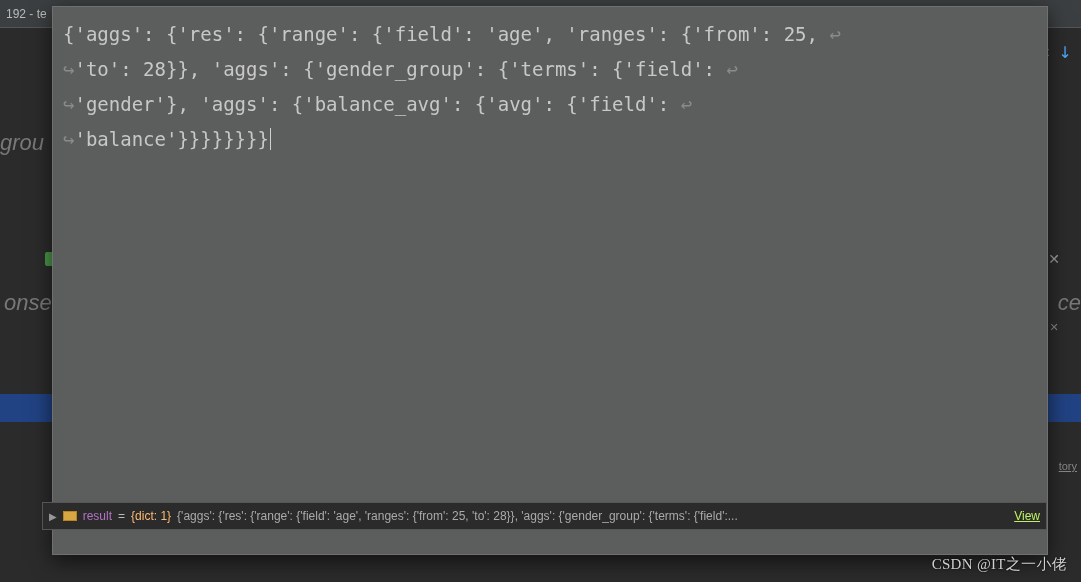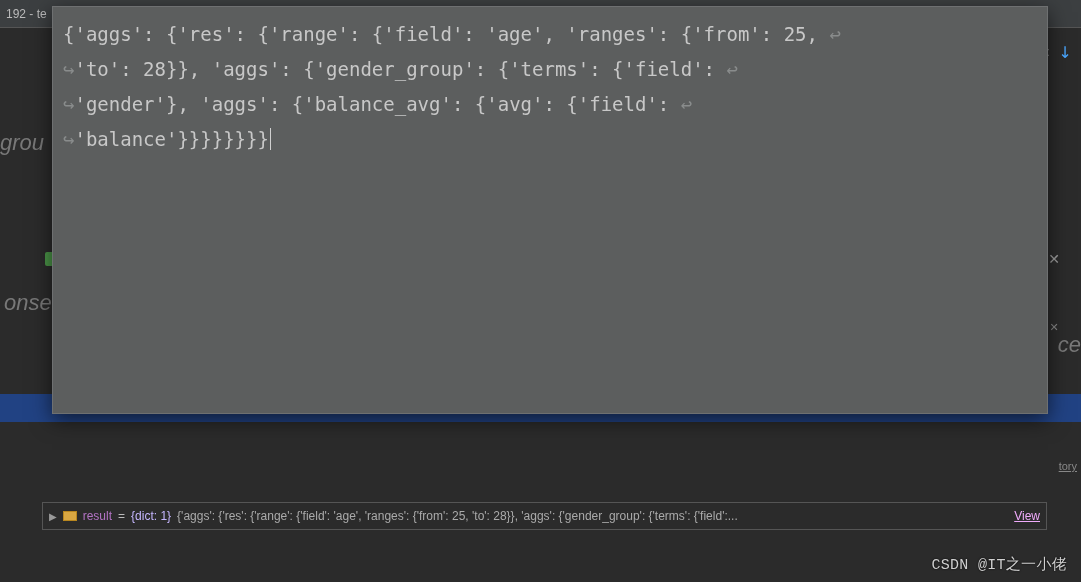--- a/index.html
+++ b/index.html
@@ -49,42 +49,42 @@
   }
 
   .bg-fragment {
     position: absolute;
     color: #787878;
     font-size: 22px;
     font-style: italic;
   }
   .frag-grou  { left: 0; top: 130px; }
   .frag-onse { left: 4px; top: 290px; }
-  .frag-ce   { right: 0; top: 290px; margin-top: 42px; }
+  .frag-ce   { right: 0; top: 290px; }
 
   .blue-strip {
     position: absolute;
     left: 0; right: 0;
     top: 394px;
     height: 28px;
     background: #214283;
   }
   .tory-label {
     position: absolute;
     right: 4px; top: 460px;
     color: #888; font-size: 11px; text-decoration: underline;
   }
 
   
   .popup {
     position: absolute;
     left: 52px;
     top: 6px;
     width: 996px;
-    height: 408px;
+    height: 549px;
     background: #5c5e5e;
     border: 1px solid #6e7071;
     box-shadow: 0 6px 20px rgba(0,0,0,0.6);
     padding: 10px 16px 7px 10px;
     overflow: hidden;
   }
   .popup-content {
     font-family: "Consolas", "Menlo", monospace;
     font-size: 19px;
     line-height: 1.85;
@@ -156,31 +156,31 @@
     font-size: 10px;
   }
   .vars-panel .key-icon {
     width: 14px; height: 10px;
     background: #d9a742;
     border: 1px solid #b8861e;
     display: inline-block;
     flex: 0 0 auto;
   }
   .vars-panel .var-name { color: #b373c4; }
-  .vars-panel .var-type { color: #c4b5fd; }
+  .vars-panel .var-type { color: #fdba74; }
   .vars-panel .var-val  { color: #aaa; overflow: hidden; text-overflow: ellipsis; flex: 1 1 auto; }
-  .vars-panel .view-link { color: #f0abfc; text-decoration: underline; margin-left: auto; flex: 0 0 auto; padding-left: 6px; }
+  .vars-panel .view-link { color: #bef264; text-decoration: underline; margin-left: auto; flex: 0 0 auto; padding-left: 6px; }
 
   
   .watermark {
     position: absolute;
     right: 14px; bottom: 8px;
     color: #d0d0d0;
     font-size: 15px;
-    font-family: Liberation Mono, monospace;
+    font-family: Liberation Serif, serif;
     text-shadow: 0 0 2px #000;
     letter-spacing: 0.3px;
   }
 </style>
 </head>
 <body>
 
 <div class="editor-bg">
   <div class="top-tab-strip">
     <span>192 - te</span>

